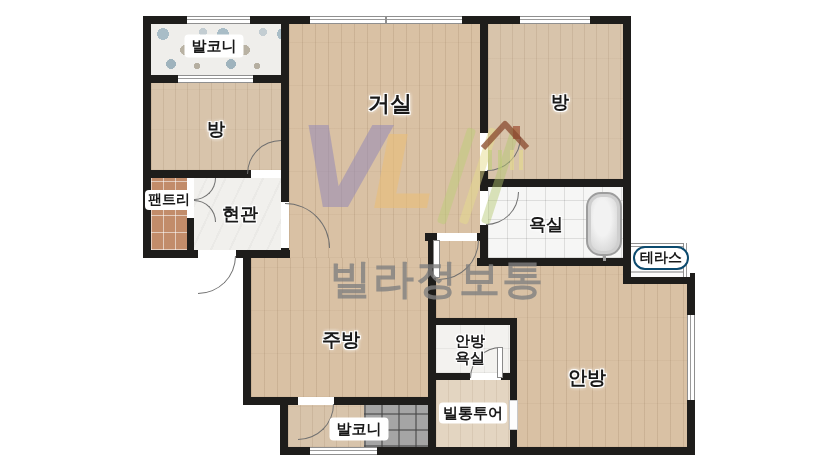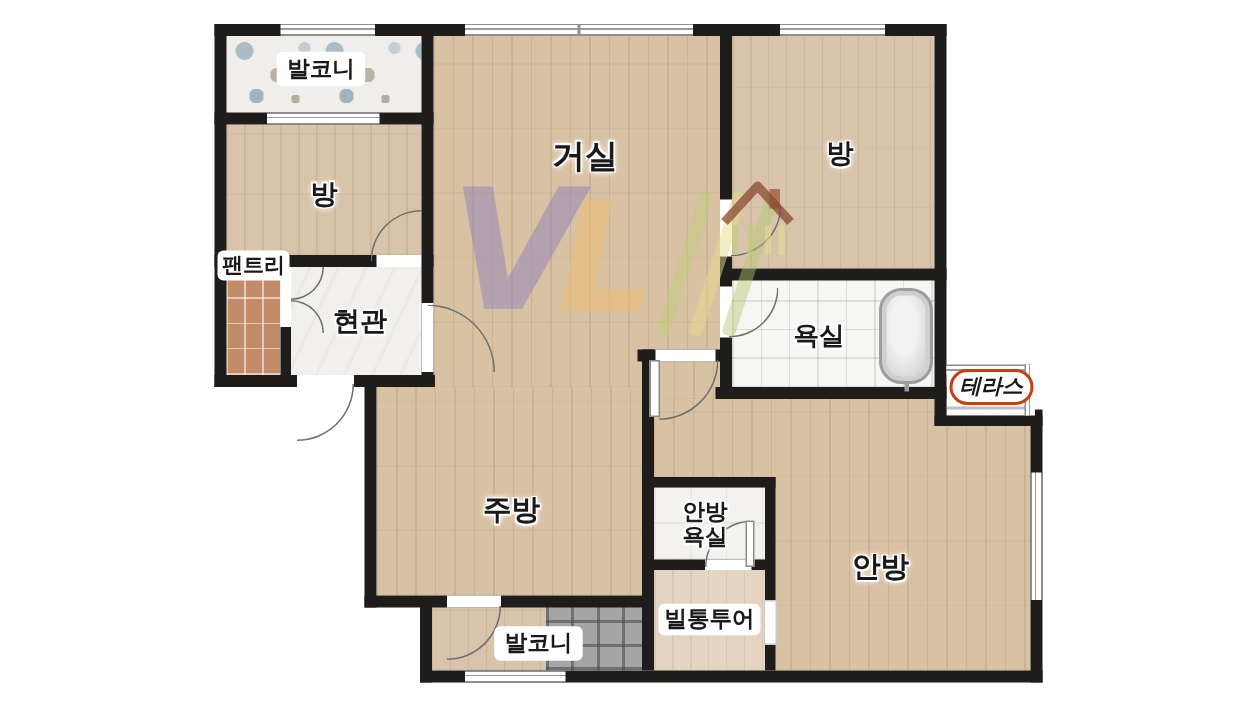--- a/index.html
+++ b/index.html
@@ -57,21 +57,21 @@
   .tub{z-index:4;border-radius:15px;border:2px solid #9d9d9d;
     background:radial-gradient(ellipse at 45% 40%, #f2f2f2 0 35%, #d9d9d9 70%, #bcbcbc 100%);
     box-shadow:inset 0 0 0 3px #cfcfcf;}
   .tub:after{content:"";position:absolute;left:46%;bottom:-7px;width:3px;height:7px;background:#9d9d9d;}
 
   
   .lbl{z-index:8;transform:translate(-50%,-50%);white-space:nowrap;color:#191919;font-weight:bold;
     text-shadow:-1px -1px 0 #fff,1px -1px 0 #fff,-1px 1px 0 #fff,1px 1px 0 #fff,0 0 4px #fff,0 0 4px #fff;}
   .lbl-box{z-index:8;transform:translate(-50%,-50%);white-space:nowrap;color:#191919;font-weight:bold;
     background:#fff;border-radius:4px;padding:2px 7px;}
-  .lbl-box.bordered{border:2px solid #c2410c;border-radius:12px;font-style:italic;}
+  .lbl-box.bordered{border:2px solid #0c4a6e;border-radius:12px;}
   .two-line{text-align:center;line-height:1.15;white-space:pre;}
 
   
   #watermark{position:absolute;left:0;top:0;width:840px;height:472px;z-index:7;pointer-events:none;}
   #watermark *{position:absolute;}
   .wm-letter{font-style:italic;font-weight:bold;line-height:1;}
   .wm-stripe{width:9px;height:100px;transform:rotate(18deg);border-radius:3px;}
   .wm-tag{white-space:nowrap;}
   .wm-tag .b1{font-size:22px;font-weight:bold;color:rgba(125,125,125,.85);}
   .wm-tag .b2{font-size:15px;font-weight:bold;color:rgba(95,95,95,.85);}
@@ -163,27 +163,28 @@
     <span class="wm-letter" style="left:372px;top:122px;font-size:102px;color:rgba(233,190,120,.6);">L</span>
     <div class="wm-stripe" style="left:452px;top:126px;background:rgba(190,205,120,.5);"></div>
     <div class="wm-stripe" style="left:474px;top:126px;background:rgba(230,220,140,.5);"></div>
     <div class="wm-stripe" style="left:496px;top:126px;background:rgba(180,200,110,.45);"></div>
     <svg style="left:480px;top:116px;" width="50" height="58" viewBox="0 0 50 58">
       <rect x="33" y="10" width="7" height="13" fill="rgba(162,84,58,.75)"></rect>
       <path d="M3 32 L25 8 L47 32" fill="none" stroke="rgba(138,74,47,.75)" stroke-width="6" stroke-linejoin="round"></path>
       <path d="M10 34 L10 54 M20 34 L20 54" stroke="rgba(190,205,120,.6)" stroke-width="4"></path>
       <path d="M32 34 L32 54 M41 34 L41 54" stroke="rgba(230,220,140,.6)" stroke-width="4"></path>
     </svg>
+    <div class="wm-brand" style="left:330px;top:252px;">빌라정보통</div>
   </div>
 
   <div class="lbl-box" style="left:214px;top:46px;font-size:15px;">발코니</div>
   <div class="lbl" style="left:216px;top:129px;font-size:18px;">방</div>
   <div class="lbl" style="left:390px;top:104px;font-size:22px;">거실</div>
   <div class="lbl" style="left:560px;top:102px;font-size:18px;">방</div>
-  <div class="lbl-box" style="left:169px;top:177px;font-size:14px;padding:1px 3px;">팬트리</div>
+  <div class="lbl-box" style="left:169px;top:200px;font-size:14px;padding:1px 3px;">팬트리</div>
   <div class="lbl" style="left:240px;top:214px;font-size:18px;">현관</div>
   <div class="lbl" style="left:546px;top:224px;font-size:17px;">욕실</div>
   <div class="lbl-box bordered" style="left:661px;top:258px;font-size:14px;padding:1px 5px;">테라스</div>
   <div class="lbl" style="left:341px;top:340px;font-size:19px;">주방</div>
   <div class="lbl two-line" style="left:470px;top:350px;font-size:15px;">안방
 욕실</div>
   <div class="lbl-box" style="left:473px;top:413px;font-size:15px;padding:1px 4px;">빌통투어</div>
   <div class="lbl" style="left:587px;top:378px;font-size:19px;">안방</div>
   <div class="lbl-box" style="left:359px;top:429px;font-size:15px;">발코니</div>
 

